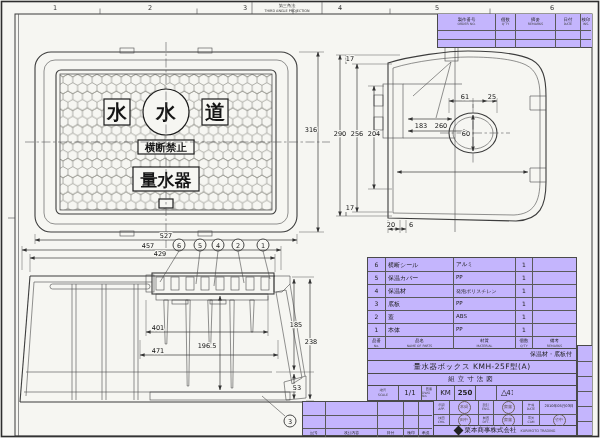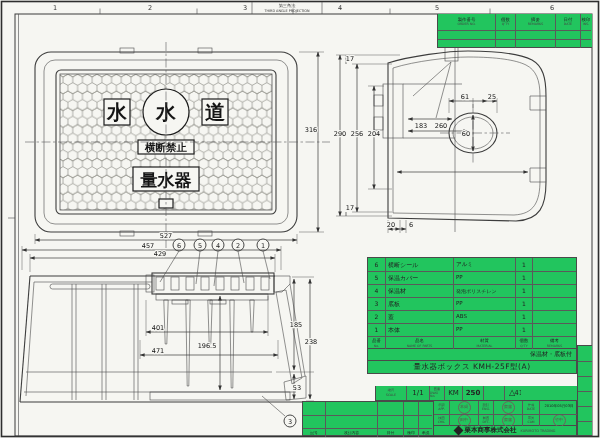--- a/index.html
+++ b/index.html
@@ -16,21 +16,21 @@
   .dim{font-size:6.5px;fill:#111;text-anchor:middle;paint-order:stroke;stroke:#f6f6f2;
        stroke-width:2.4;stroke-linejoin:round;}
   .zn{font-size:6.5px;fill:#333;text-anchor:middle;}
   .tinylab{font-size:4.2px;fill:#333;text-anchor:middle;}
   .tinylab2{font-size:3.4px;fill:#333;text-anchor:middle;}
   .lidbox{fill:#f6f6f2;stroke:#1d1d1d;stroke-width:1.2;}
   .lidtext{fill:#141414;text-anchor:middle;font-weight:bold;}
   .balloon{fill:#f6f6f2;stroke:#333;stroke-width:0.9;}
   .btxt{font-size:6.5px;fill:#222;text-anchor:middle;}
   
-  .box{border:1px solid #4a4a4a;background:#22c55e;}
+  .box{border:1px solid #4a4a4a;background:#c4b5fd;}
   .grid{display:grid;}
   .c{border-left:1px solid #5a5a5a;border-top:1px solid #5a5a5a;display:flex;
      align-items:center;justify-content:center;overflow:hidden;line-height:1;}
   .c.first{border-left:none;}
   .c.toprow{border-top:none;}
   .jp{font-size:4.4px;} .en{font-size:3.2px;color:#444;}
   .stack{display:flex;flex-direction:column;align-items:center;justify-content:center;gap:1px;}
   .cellv{font-size:6px;}
   .namecell{justify-content:flex-start;padding-left:2px;}
   .stamp{width:11px;height:11px;border:1px solid #6e625c;border-radius:50%;color:#5c5048;
@@ -372,21 +372,24 @@
     <span class="en">REMARKS</span>
   </div>
 </div>
 
 <div class="abs box" style="left:367px;top:349px;width:210px;height:12px;display:flex;align-items:center;justify-content:flex-end;padding-right:4px;font-size:6px;border-top:none;">
   <span>保温材・底板付</span>
 </div>
 <div class="abs box" style="left:367px;top:361px;width:210px;height:13px;display:flex;align-items:center;justify-content:center;font-size:7.5px;letter-spacing:0.5px;border-top:none;">
   <span>量水器ボックス KMH-25F型(A)</span>
 </div>
-<div class="abs box grid" style="left:367px;top:386px;width:210px;height:15px;grid-template-columns:30px 23px 15px 18px 21px 21px 82px;border-top:none;margin-left:8px;">
+<div class="abs box" style="left:367px;top:374px;width:210px;height:12px;display:flex;align-items:center;justify-content:center;font-size:6.5px;letter-spacing:3px;border-top:none;">
+  <span>組立寸法図</span>
+</div>
+<div class="abs box grid" style="left:367px;top:386px;width:210px;height:15px;grid-template-columns:30px 23px 15px 18px 21px 21px 82px;border-top:none;">
   <div class="c first toprow stack">
     <span class="en">縮尺</span>
     <span class="en">SCALE</span>
   </div>
   <div class="c toprow" style="font-size:7px;">1/1</div>
   <div class="c toprow stack">
     <span class="en">図番</span>
     <span class="en">DWG No.</span>
   </div>
   <div class="c toprow" style="font-size:7px;">KM</div>
@@ -433,21 +436,21 @@
     <span class="en">電算</span>
     <span class="en">CAM</span>
   </div>
   <div class="c">
     <span class="stamp">竹中</span>
   </div>
 </div>
 
 <div class="abs box" style="left:433px;top:426px;width:144px;height:10px;display:flex;align-items:center;justify-content:center;border-top:none;">
   <span class="logo"></span>
-  <span style="font-size:6.5px;font-weight:bold;">栗本商事株式会社</span>
+  <span style="font-size:6.5px;font-weight:normal;">栗本商事株式会社</span>
   <span style="font-size:3.4px;margin-left:4px;color:#444;">KURIMOTO TRADING</span>
 </div>
 
 <div class="abs box grid" style="left:302px;top:401px;width:131px;height:35px;grid-template-columns:22px 52px 26px 15px 14px;grid-template-rows:13px 13px 9px;border-right:none;">
   <div class="c first toprow"></div>
       <div class="c toprow"></div>
   <div class="c toprow"></div>
       <div class="c toprow"></div>
   <div class="c toprow"></div>
   <div class="c first"></div>

